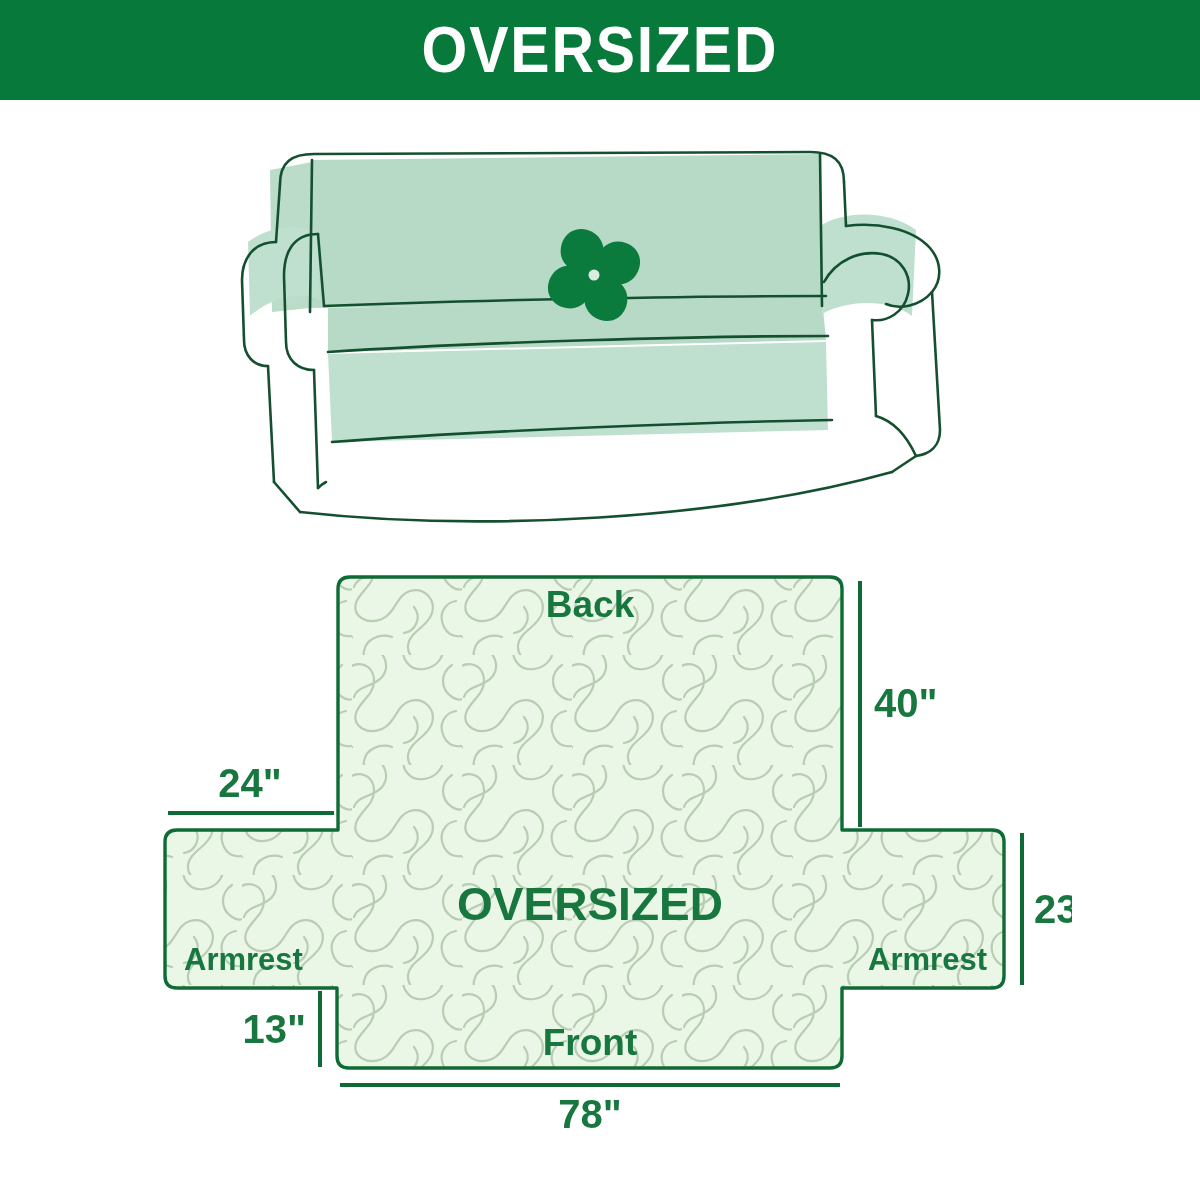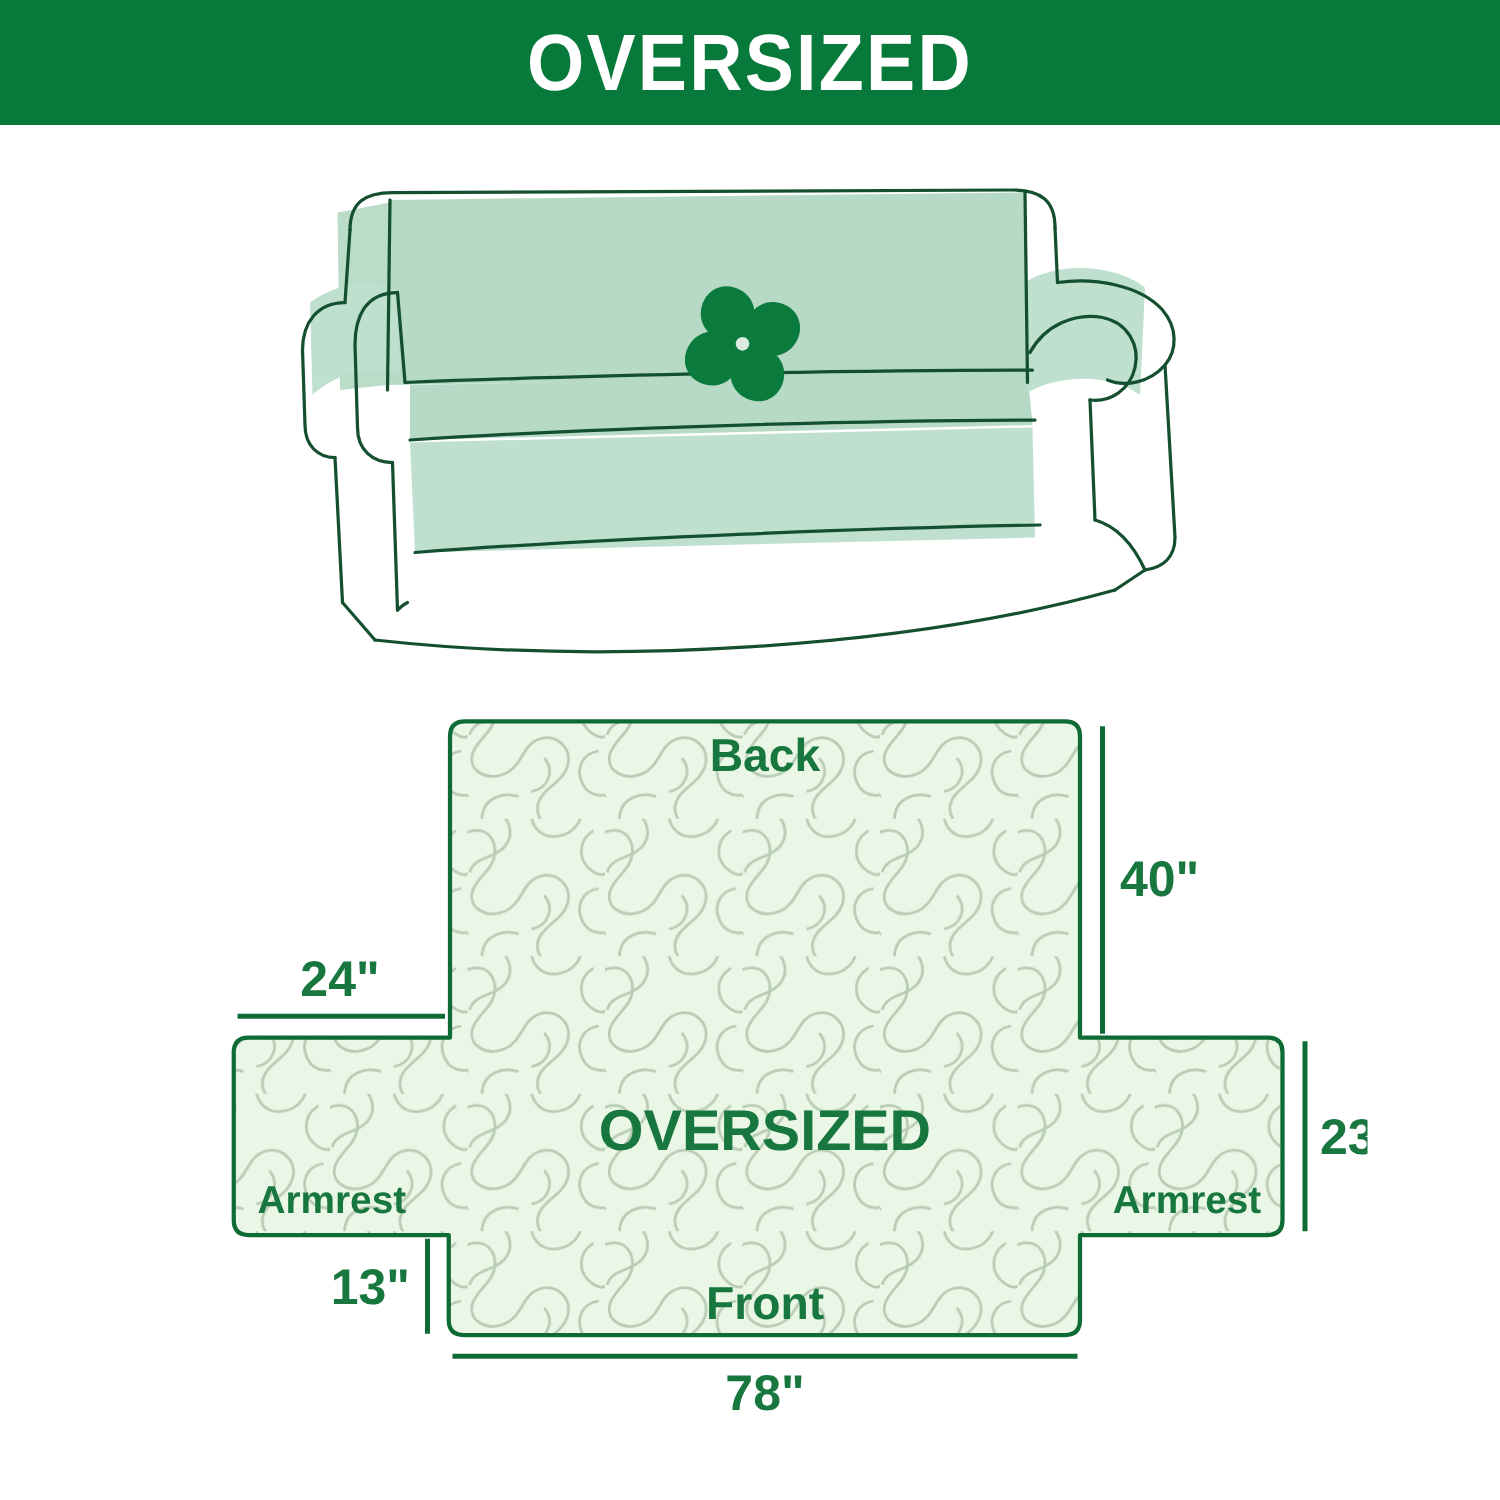--- a/index.html
+++ b/index.html
@@ -42,21 +42,21 @@
     position: absolute;
     left: 240px;
     top: 130px;
     width: 740px;
     height: 400px;
   }
 
   
   #dimension-diagram {
     position: absolute;
-    left: 154px;
+    left: 132px;
     top: 545px;
     width: 940px;
     height: 620px;
   }
 
   .svg-root { display: block; }
 </style>
 </head>
 <body>
 

